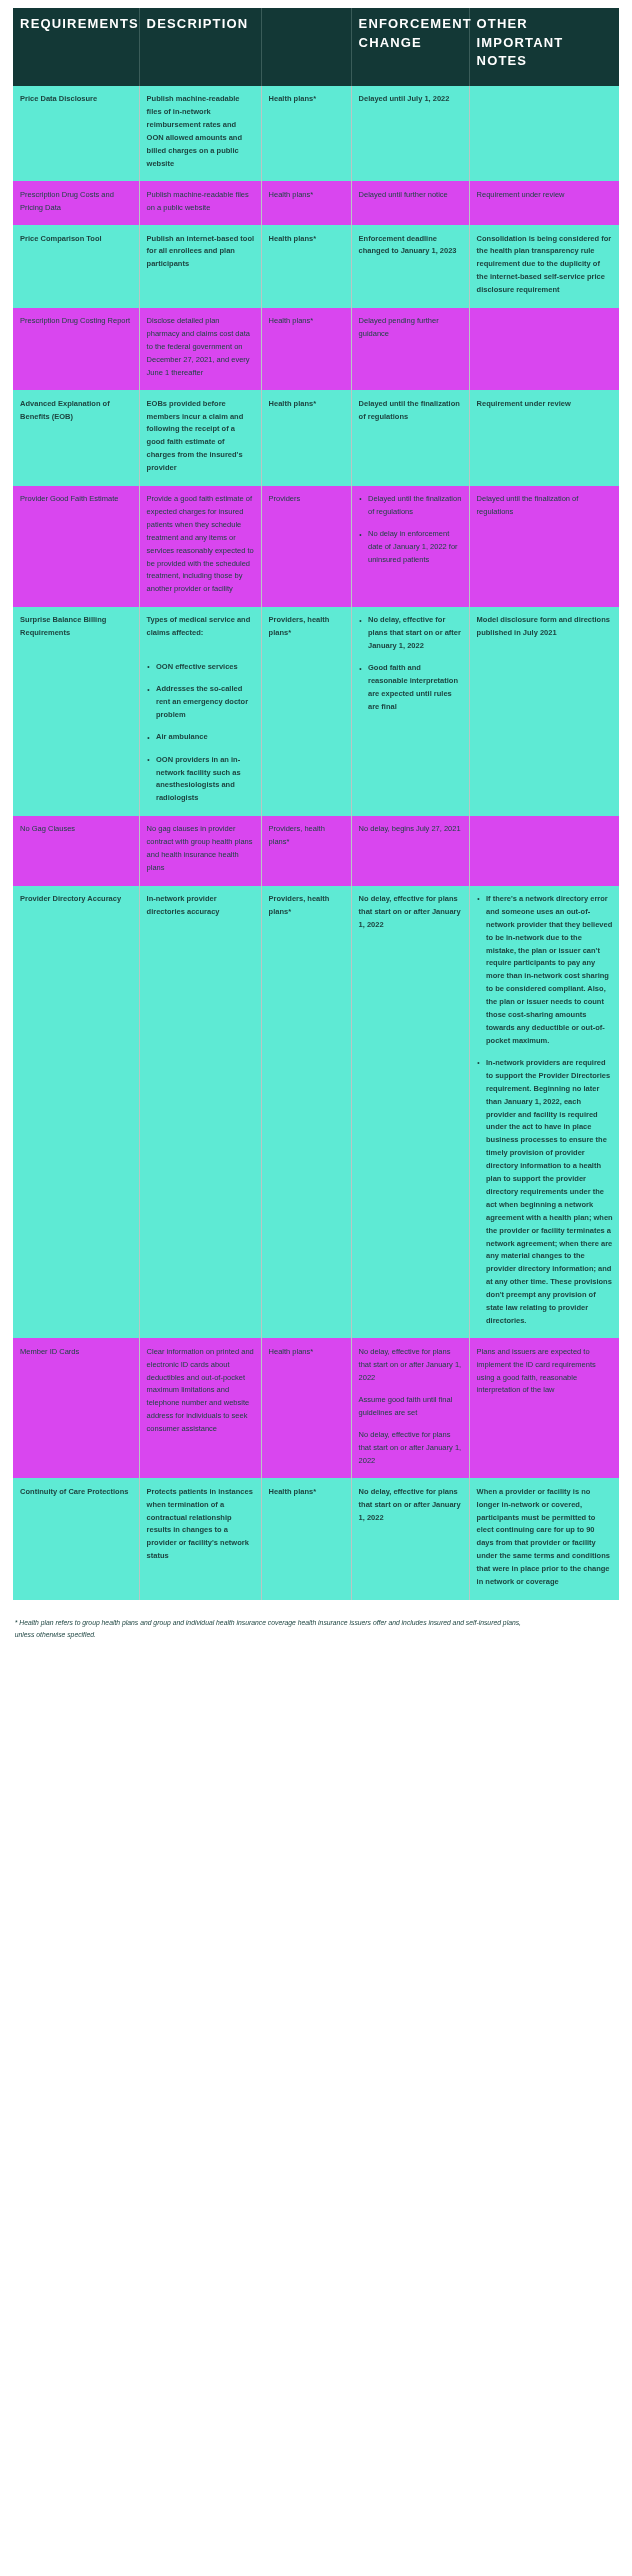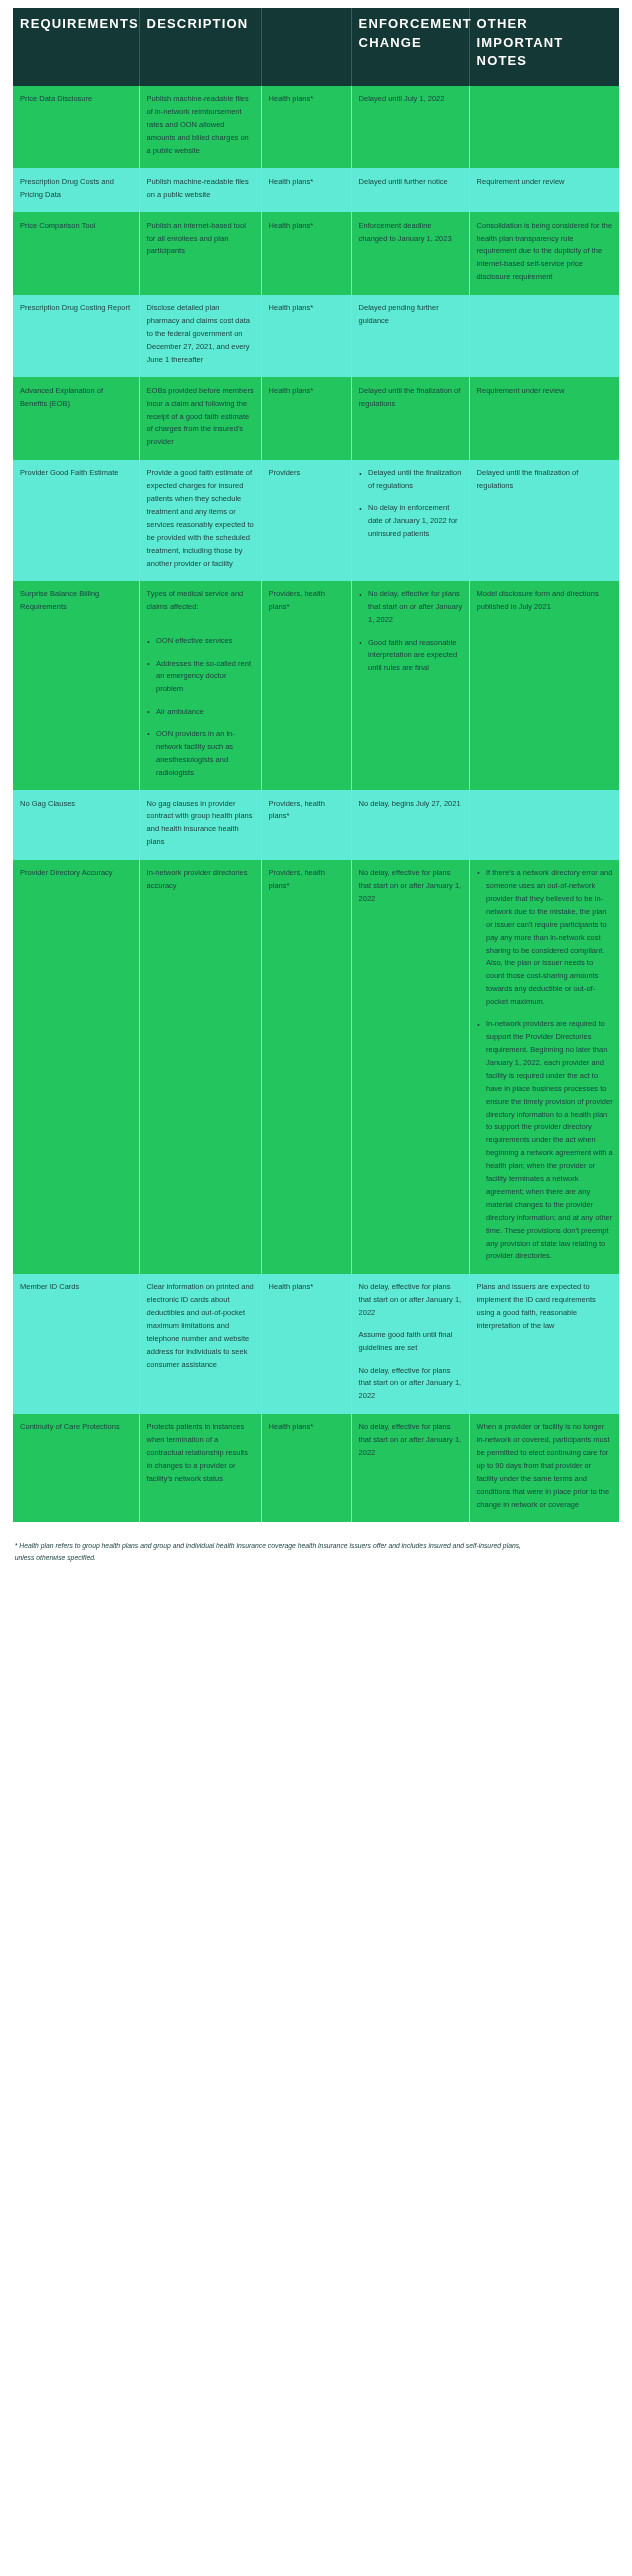--- a/index.html
+++ b/index.html
@@ -55,22 +55,22 @@
     text-align: left;
     font-size: 7.5px;
     line-height: 1.72;
     padding: 7.4px 6.7px 10.7px 6.7px;
     border-right: 0.7px solid #b9c6c4;
     color: #1d4440;
     word-wrap: break-word;
     overflow-wrap: break-word;
   }
   tbody td:last-child { border-right: none; }
-  tbody tr.shaded td { background: #5eead4; }
-  tbody tr.plain td { background: #22c55e; }
+  tbody tr.shaded td { background: #d946ef; }
+  tbody tr.plain td { background: #5eead4; font-weight: bold; }
 
   tbody td p { margin: 0 0 0 0; }
   tbody td p + p { margin-top: 9.4px; }
 
   ul.bullets {
     margin: 0;
     padding: 0;
     list-style: none;
   }
   ul.bullets li {

